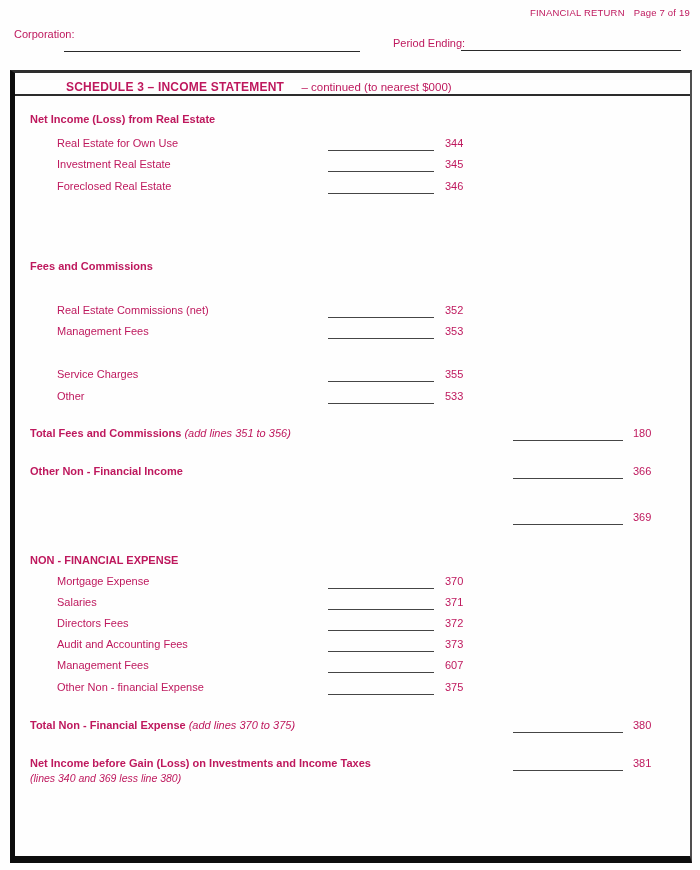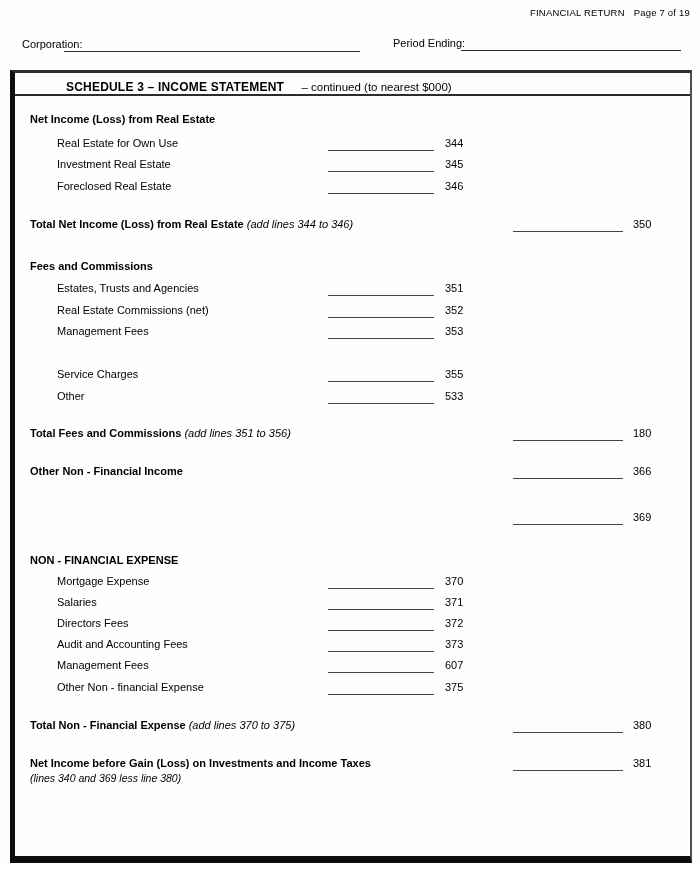--- a/index.html
+++ b/index.html
@@ -1,18 +1,18 @@
 <!DOCTYPE html>
 <html><head>
 <meta charset="utf-8">
 <style>
   html,body{margin:0;padding:0;background:#ffffff;}
   .page{
     position:relative;width:700px;height:870px;background:#fefefe;
-    font-family:"Liberation Sans","DejaVu Sans",sans-serif;color:#000000;
+    font-family:"Liberation Sans","DejaVu Sans",sans-serif;color:#be185d;
     overflow:hidden;
   }
   
   .doc-header{position:absolute;top:7px;right:10px;font-size:9.5px;letter-spacing:.2px;white-space:nowrap;}
   .doc-header .pg{margin-left:9px;}
   .meta-label{position:absolute;font-size:11px;white-space:nowrap;}
   .meta-field{position:absolute;border-bottom:1.6px solid #2a2a2a;height:14px;font-size:11px;}
   
   .form-box{
     position:absolute;left:10px;top:70px;width:682px;height:793px;box-sizing:border-box;
@@ -42,21 +42,21 @@
 </style>
 </head>
 <body>
 
 <div class="page">
 
   <div class="doc-header">
     <span>FINANCIAL RETURN</span><span class="pg">Page 7 of 19</span>
   </div>
 
-  <span class="meta-label" style="left:14px;top:38px;margin-left:8px;">Corporation:</span>
+  <span class="meta-label" style="left:14px;top:28px;">Corporation:</span>
   <span class="meta-field" style="left:64px;top:37px;width:296px;"></span>
   <span class="meta-label" style="left:393px;top:37px;">Period Ending:</span>
   <span class="meta-field" style="left:461px;top:36px;width:220px;"></span>
 
   <div class="form-box"></div>
   <div class="schedule-title">
     <span class="t">SCHEDULE 3  –  INCOME STATEMENT</span>
     <span class="c">–  continued  (to nearest $000)</span>
   </div>
   <div class="header-rule"></div>
@@ -72,35 +72,23 @@
   <div class="row" style="top:158px">
     <span class="lbl item-lbl">Investment Real Estate</span>
     <span class="field mid-field"></span>
     <span class="num mid-num">345</span>
   </div>
   <div class="row" style="top:180px">
     <span class="lbl item-lbl">Foreclosed Real Estate</span>
     <span class="field mid-field"></span>
     <span class="num mid-num">346</span>
   </div>
-  <div class="row" style="top:218px">
-    <span class="lbl total-lbl">
-      <span class="b">Total Net Income (Loss) from Real Estate</span><span class="i">(add lines 344 to 346)</span>
-    </span>
-    <span class="field right-field"></span>
-    <span class="num right-num">350</span>
-  </div>
 
   <div class="row" style="top:260px">
     <span class="lbl section-lbl">Fees and Commissions</span>
-  </div>
-  <div class="row" style="top:282px">
-    <span class="lbl item-lbl">Estates, Trusts and Agencies</span>
-    <span class="field mid-field"></span>
-    <span class="num mid-num">351</span>
   </div>
   <div class="row" style="top:304px">
     <span class="lbl item-lbl">Real Estate Commissions (net)</span>
     <span class="field mid-field"></span>
     <span class="num mid-num">352</span>
   </div>
   <div class="row" style="top:325px">
     <span class="lbl item-lbl">Management Fees</span>
     <span class="field mid-field"></span>
     <span class="num mid-num">353</span>

